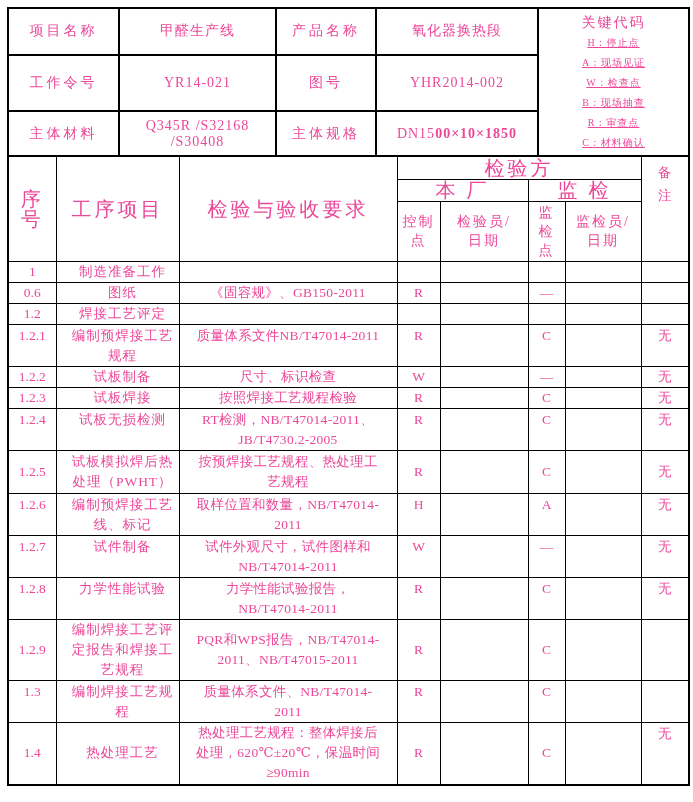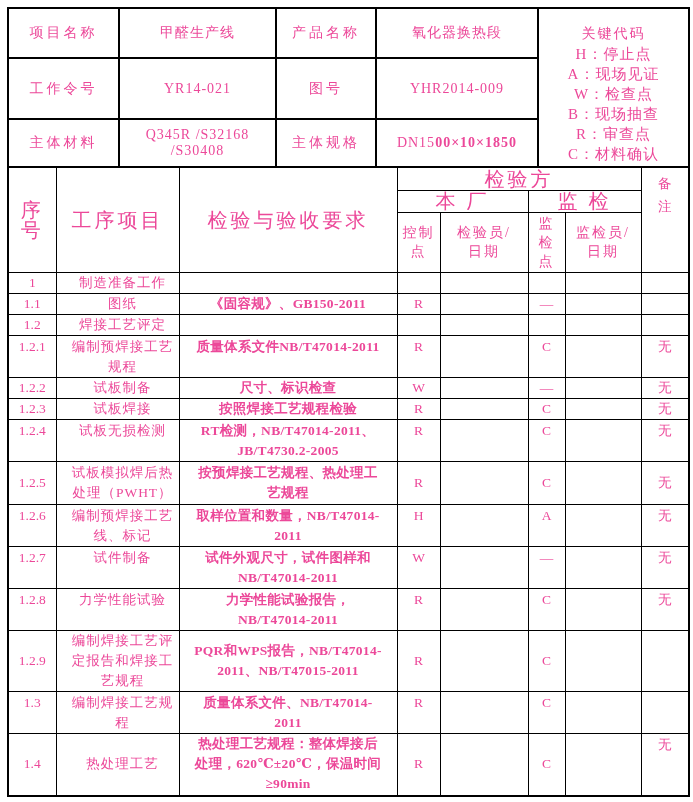--- a/index.html
+++ b/index.html
@@ -20,38 +20,38 @@
     border: 2px solid #000;
     text-align: center; vertical-align: middle;
     font-size: 14px;
   }
   .top .lbl { letter-spacing: 3px; }
   .top .val { letter-spacing: 1px; }
   .b { font-weight: bold; }
 
   
   .kc { vertical-align: middle; }
-  .kc-inner { padding: 15px 0 2px 0; }
+  .kc-inner { padding: 4px 0 2px 0; }
   .kc-title { font-size: 14px; letter-spacing: 2px; line-height: 20px; text-align: center; }
-  .kc-item  { font-size: 15px; letter-spacing: 1px; line-height: 20px; text-align: center; }
+  .kc-item  { font-size: 10px; letter-spacing: 1px; line-height: 20px; text-align: center; text-decoration: underline; }
 
   
   .main { margin-top: -2px; border: 2px solid #000; }
   .main td {
     border: 1px solid #000;
     text-align: center; vertical-align: middle;
     font-size: 13.5px; line-height: 20px;
     white-space: pre-line;
     padding: 0 2px;
   }
   .main td.hd { letter-spacing: 3px; font-size: 20px; }
   .main td.hd2 { letter-spacing: 2px; font-size: 14px; line-height: 19px; }
   .main td.remark-h { vertical-align: top; padding-top: 4px; line-height: 23px; letter-spacing: 0; }
   .main td.proc { letter-spacing: 1px; padding-left: 12px; }
-  .main td.req  { letter-spacing: 0.3px; font-weight: bold; }
+  .main td.req  { letter-spacing: 0.3px; }
   .main tr.vt td { vertical-align: top; padding-top: 1px; }
   .main td.vtop { vertical-align: top; padding-top: 1px; }
 </style>
 </head>
 <body>
 
 <div class="page">
 
   <table class="top">
     <colgroup>
@@ -76,21 +76,21 @@
           <div class="kc-item">B：现场抽查</div>
           <div class="kc-item">R：审查点</div>
           <div class="kc-item">C：材料确认</div>
         </div>
       </td>
     </tr>
     <tr style="height:55px">
       <td class="lbl">工作令号</td>
       <td class="val">YR14-021</td>
       <td class="lbl">图号</td>
-      <td class="val">YHR2014-009</td>
+      <td class="val">YHR2014-002</td>
     </tr>
     <tr style="height:43px">
       <td class="lbl">主体材料</td>
       <td class="val">Q345R /S32168 /S30408</td>
       <td class="lbl">主体规格</td>
       <td class="val"><span>DN15</span><span class="b">00×10×1850</span></td>
     </tr>
   </tbody>
     </table>
 
@@ -134,21 +134,21 @@
       <td>1</td>
       <td class="proc">制造准备工作</td>
       <td class="req"></td>
       <td></td>
       <td></td>
       <td></td>
       <td></td>
       <td></td>
     </tr>
     <tr style="height:21px">
-      <td>1.1</td>
+      <td>0.6</td>
       <td class="proc">图纸</td>
       <td class="req">《固容规》、GB150-2011</td>
       <td>R</td>
       <td></td>
       <td>—</td>
       <td></td>
       <td></td>
     </tr>
     <tr style="height:21px">
       <td>1.2</td>

